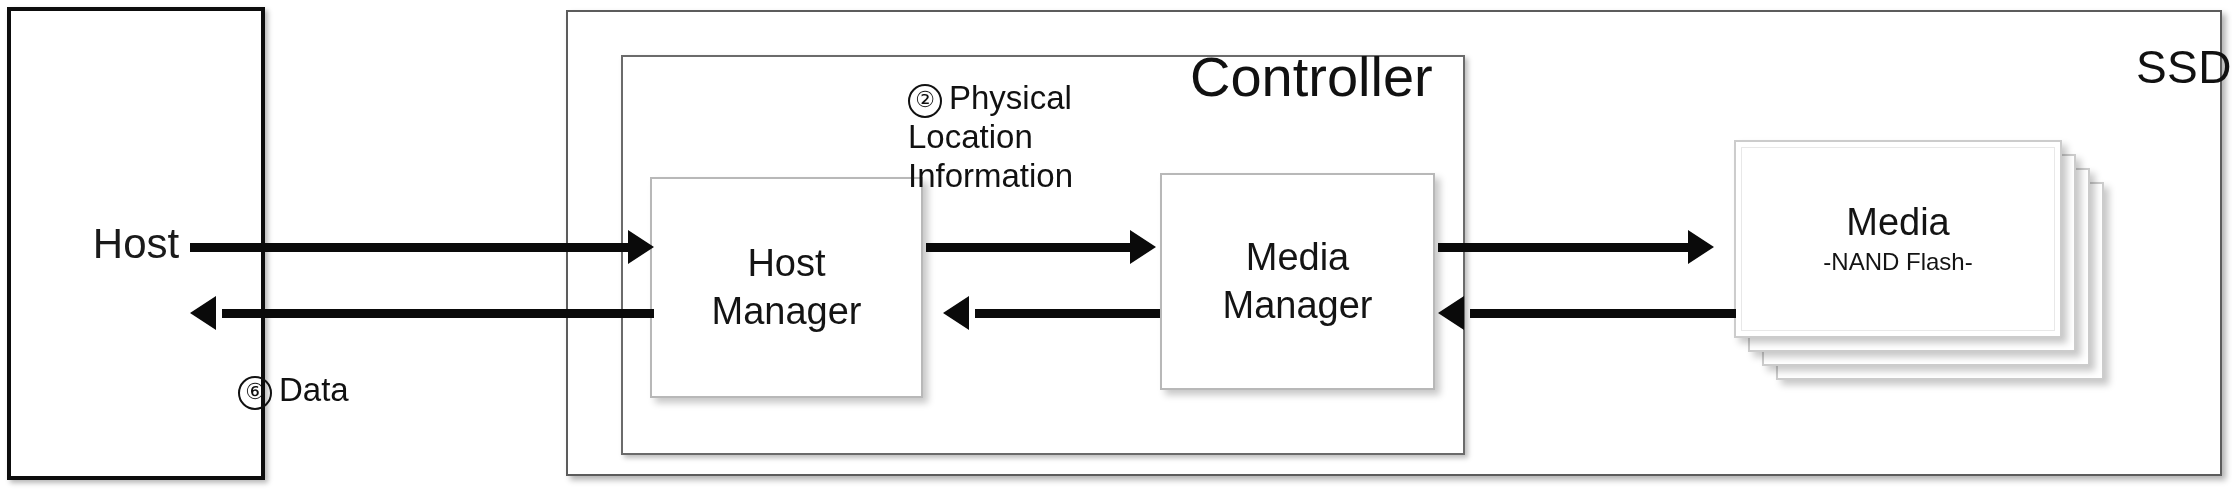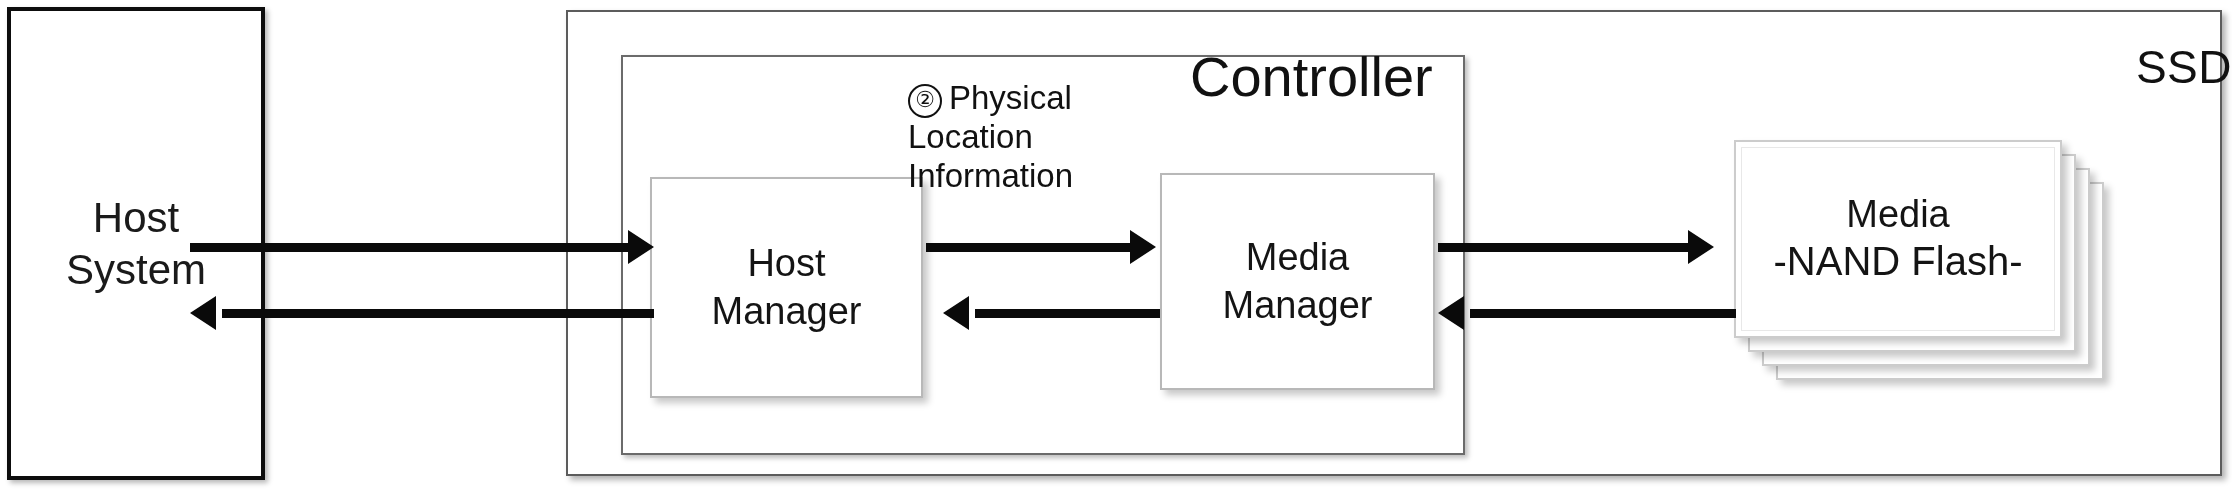--- a/index.html
+++ b/index.html
@@ -63,21 +63,21 @@
     background:#ffffff;
     border:2px solid #cccccc;
     box-shadow:5px 5px 7px rgba(0,0,0,0.22);
   }
   .card.c3{left:42px; top:42px;}
   .card.c2{left:28px; top:28px;}
   .card.c1{left:14px; top:14px;}
   .card.c0{left:0px; top:0px; display:flex;align-items:center;justify-content:center;}
   .card.c0 .inner{border:1px solid #e8e8e8;width:312px;height:182px;display:flex;flex-direction:column;align-items:center;justify-content:center;}
   .media-title{font-size:38px;color:#141414;line-height:1.1;}
-  .media-sub{font-size:40px;color:#141414;margin-top:4px;}
+  .media-sub{font-size:24px;color:#141414;margin-top:4px;}
 
   
   .hline{position:absolute;height:9px;background:#0a0a0a;}
   .ahead{position:absolute;width:0;height:0;}
   .ahead.right{
     border-top:17px solid transparent;
     border-bottom:17px solid transparent;
     border-left:26px solid #0a0a0a;
   }
   .ahead.left{
@@ -95,21 +95,21 @@
     text-align:center;font-size:22px;
     vertical-align:2px;margin-right:7px;
   }
 </style>
 </head>
 <body>
 
 <div id="stage">
 
   <div class="box host-system">
-    <div class="lbl"><span>Host</span><br><span>System</span></div>
+    <div class="lbl"><span>Host</span><br></div>
   </div>
 
   <div class="box ssd-box"></div>
   <div class="ssd-label">SSD</div>
 
   <div class="box controller-box"></div>
   <div class="controller-label">Controller</div>
 
   <div class="box mgr host-manager">
     <div class="lbl"><span>Host</span><br><span>Manager</span></div>
@@ -129,20 +129,23 @@
         <div class="media-sub">-NAND Flash-</div>
       </div>
     </div>
   </div>
 
   <div class="hline" style="left:190px; top:243px; width:450px;"></div>
   <div class="ahead right" style="left:628px; top:230px;"></div>
 
   <div class="hline" style="left:222px; top:309px; width:432px;"></div>
   <div class="ahead left" style="left:190px; top:296px;"></div>
+  <div class="flab" style="left:238px; top:332px;">
+    <span class="circnum">⑥</span><span>Data</span>
+  </div>
 
   <div class="hline" style="left:926px; top:243px; width:212px;"></div>
   <div class="ahead right" style="left:1130px; top:230px;"></div>
   <div class="flab" style="left:908px; top:40px;">
     <span class="circnum">②</span><span style="display: inline; white-space: pre-line;">Physical
 Location
 Information</span>
   </div>
 
   <div class="hline" style="left:975px; top:309px; width:185px;"></div>

